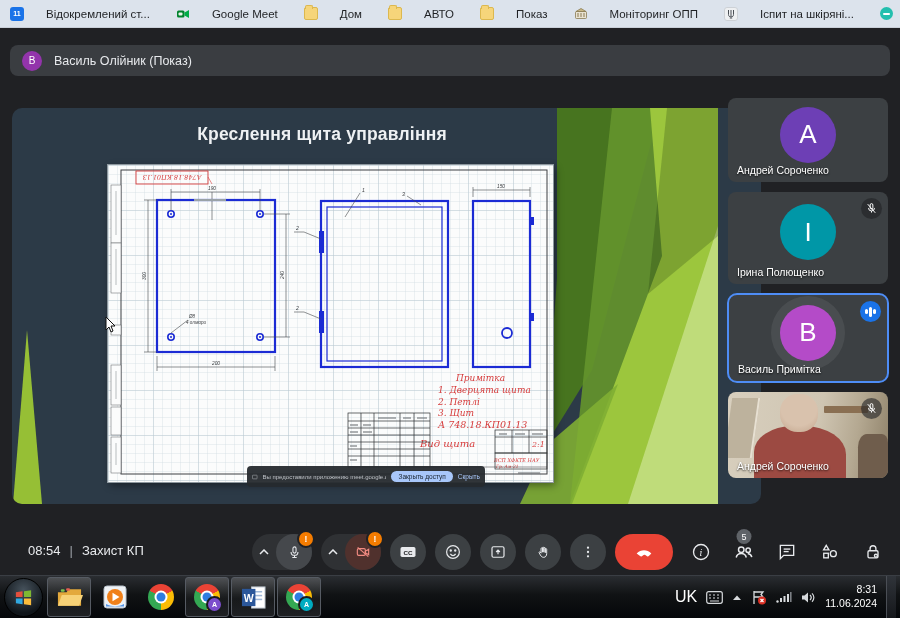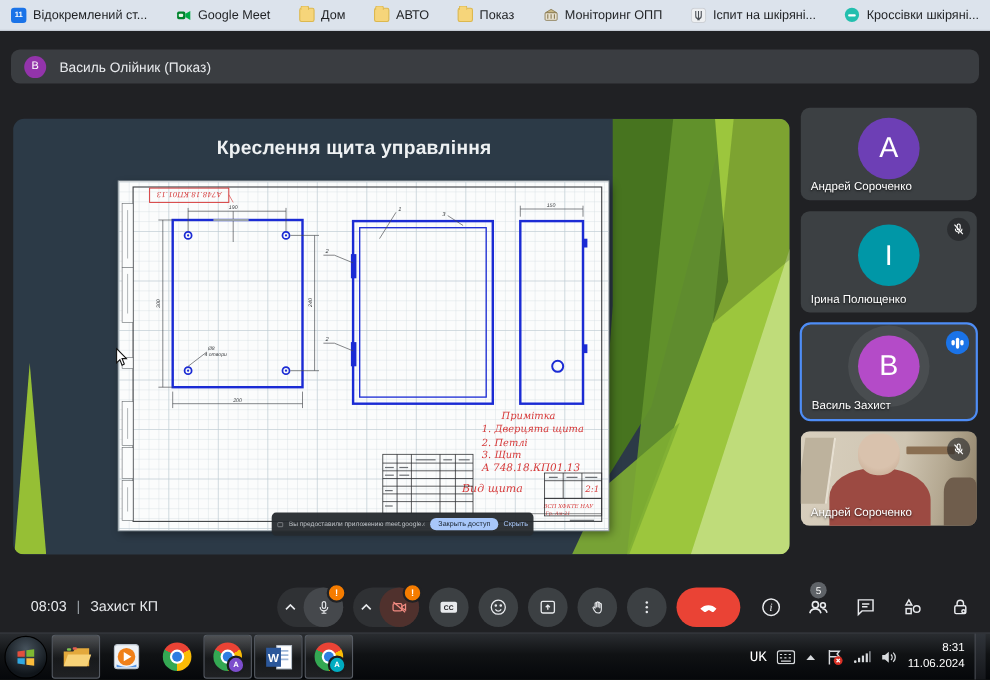--- a/index.html
+++ b/index.html
@@ -3,38 +3,38 @@
 <meta charset="utf-8">
 <style>
   html,body{margin:0;padding:0;background:#000;}
   .screen{position:relative;width:900px;height:618px;overflow:hidden;
           font-family:"Liberation Sans",sans-serif;background:#202124;}
   .abs{position:absolute;}
 
   
   .bmbar{position:absolute;left:0;top:0;width:900px;height:28px;background:#dce3ec;
          border-bottom:1px solid #c9cfd8;display:flex;align-items:center;padding-left:10px;box-sizing:border-box;}
-  .bm{display:flex;align-items:center;gap:6px;margin-right:26px;font-size:11.5px;color:#1f2124;white-space:nowrap;cursor:default;}
+  .bm{display:flex;align-items:center;gap:22px;margin-right:26px;font-size:11.5px;color:#1f2124;white-space:nowrap;cursor:default;}
   .bm .fav{width:14px;height:14px;display:inline-flex;align-items:center;justify-content:center;flex:0 0 auto;}
   .fav-cal{background:#1a73e8;color:#fff;border-radius:3px;font-size:7px;font-weight:bold;width:13px;height:13px;}
   .fav-folder{width:13px;height:11px;background:#f6d57a;border:1px solid #dcb84f;border-radius:2px;position:relative;}
   .fav-folder:before{content:"";position:absolute;left:0;top:-3px;width:6px;height:3px;background:#f6d57a;border:1px solid #dcb84f;border-bottom:none;border-radius:2px 2px 0 0;}
   .fav-shop{width:13px;height:13px;border-radius:50%;background:#23bfae;position:relative;}
   .fav-shop:before{content:"";position:absolute;left:3px;top:5.5px;width:7px;height:2px;background:#fff;border-radius:1px;}
 
   
   .banner{position:absolute;left:10px;top:45px;width:880px;height:31px;background:#3a3d41;border-radius:8px;
           display:flex;align-items:center;gap:12px;padding-left:12px;box-sizing:border-box;}
   .banner .av{width:20px;height:20px;border-radius:50%;background:#9334ab;color:#fff;font-size:10px;
               display:flex;align-items:center;justify-content:center;}
   .banner .txt{color:#e8eaed;font-size:12.5px;}
 
   
   .stage{position:absolute;left:12px;top:108px;width:706px;height:396px;border-radius:10px;
-         background:#2c3a47;overflow:hidden;}
+         background:#2c3a47;overflow:hidden;padding-left:43px;}
   .gshape{position:absolute;left:0;top:0;width:706px;height:396px;}
   .slide-title{position:absolute;left:0;top:16px;width:620px;text-align:center;color:#eef1f3;
                font-size:17.5px;font-weight:bold;letter-spacing:.2px;}
   .sheet{position:absolute;left:96px;top:57px;width:445px;height:317px;background:#fbfcfc;
          box-shadow:0 0 0 1px #8d979e,2px 3px 8px rgba(0,0,0,.45);}
 
   
   .toast{position:absolute;left:235px;top:358px;width:238px;height:21px;background:rgba(38,42,46,.95);
          border-radius:4px;display:flex;align-items:center;gap:5px;padding:0 5px;box-sizing:border-box;}
   .toast .msg{color:#bdc1c6;font-size:6px;white-space:nowrap;overflow:hidden;}
@@ -86,21 +86,21 @@
   .chrome{width:26px;height:26px;border-radius:50%;position:relative;
           background:conic-gradient(from -60deg,#ea4335 0 120deg,#fbbc05 0 240deg,#34a853 0 360deg);}
   .chrome:before{content:"";position:absolute;left:50%;top:50%;transform:translate(-50%,-50%);
                  width:13px;height:13px;background:#fff;border-radius:50%;}
   .chrome:after{content:"";position:absolute;left:50%;top:50%;transform:translate(-50%,-50%);
                 width:9px;height:9px;background:#2f7de1;border-radius:50%;}
   .pbadge-av{position:absolute;right:5px;bottom:3px;width:13px;height:13px;border-radius:50%;
              border:2px solid #1a1c1f;color:#fff;font-size:7px;font-weight:bold;
              display:flex;align-items:center;justify-content:center;z-index:2;}
   .tray{margin-left:auto;display:flex;align-items:center;gap:9px;padding-right:4px;color:#fff;}
-  .tray .lang{font-size:13px;font-family:Liberation Mono, monospace;}
+  .tray .lang{font-size:16px;}
   .clock{font-size:10.5px;text-align:right;line-height:1.3;}
   .sdesk{width:9px;height:43px;border-left:1px solid #4a4e55;background:linear-gradient(#30343a,#14161a);}
 </style>
 </head>
 <body>
 
 <div class="screen">
 
   <div class="bmbar">
     <div class="bm">
@@ -364,21 +364,21 @@
 
   <div class="tile" style="top:293px;height:86px;border:2px solid #4e8df6;left:727px;width:158px;border-radius:10px;">
     <div class="bigav" style="background:#b44bc8;box-shadow:0 0 0 9px rgba(255,255,255,.07);">В</div>
     <div class="chip sound">
       <span class="bars">
           <i style="height:5px;"></i>
           <i style="height:10px;"></i>
           <i style="height:5px;"></i>
         </span>
     </div>
-    <div class="name">Василь Захист</div>
+    <div class="name">Василь Примітка</div>
   </div>
 
   <div class="tile" style="top:392px;height:86px;">
 
     <div class="abs" style="left:0;top:0;width:160px;height:86px;background:linear-gradient(100deg,#d8cfbe 0%,#cfc5b2 55%,#b4a891 78%,#8d8068 100%);"></div>
     <div class="abs" style="left:96px;top:14px;width:44px;height:7px;background:#8a6f52;border-radius:1px;"></div>
     <div class="abs" style="left:0px;top:6px;width:26px;height:60px;background:#bdb29d;transform:skewX(-8deg);border-right:2px solid #e7e0d2;"></div>
     <div class="abs" style="left:26px;top:34px;width:92px;height:62px;background:#9c4a42;border-radius:42% 46% 0 0;"></div>
     <div class="abs" style="left:52px;top:2px;width:38px;height:38px;background:radial-gradient(circle at 50% 36%,#d9c2ad 58%,#c2a58d);border-radius:46%;"></div>
     <div class="abs" style="left:130px;top:42px;width:30px;height:44px;background:#6f5d4c;border-radius:30% 20% 0 0;"></div>
@@ -387,21 +387,21 @@
           <rect x="9.5" y="3" width="5" height="10" rx="2.5"></rect>
           <path d="M6.5 11a5.5 5.5 0 0 0 11 0"></path>
           <line x1="12" y1="16.5" x2="12" y2="19.5"></line>
           <line x1="5" y1="4" x2="19" y2="20"></line>
         </svg>
     </div>
     <div class="name">Андрей Сороченко</div>
   </div>
 
   <div class="ctl-left">
-    <span>08:03</span>
+    <span>08:54</span>
     <span class="sep">|</span>
     <span>Захист КП</span>
   </div>
 
   <div class="ctlbar">
     <div class="splitbtn">
       <span class="chev">
         <svg width="10" height="6" viewBox="0 0 10 6">
             <path d="M1 5l4-4 4 4" fill="none" stroke="#e8eaed" stroke-width="1.5"></path>
           </svg>

